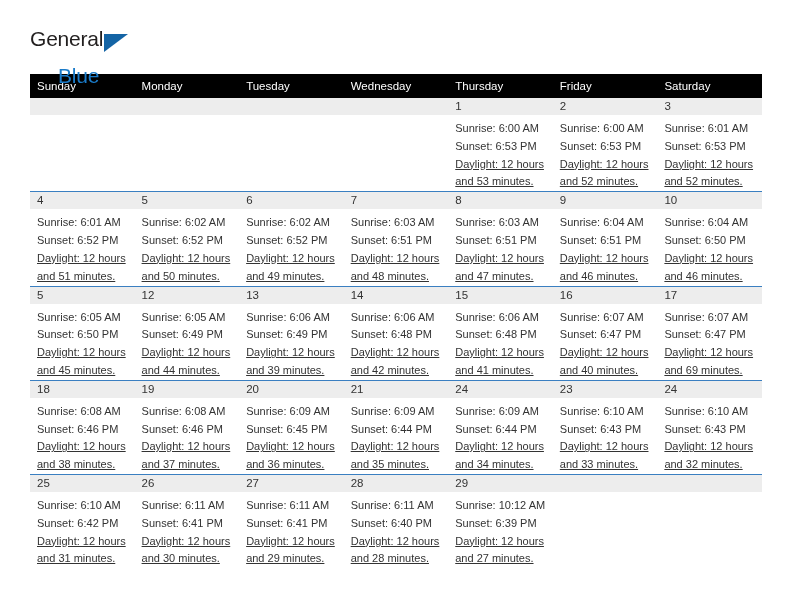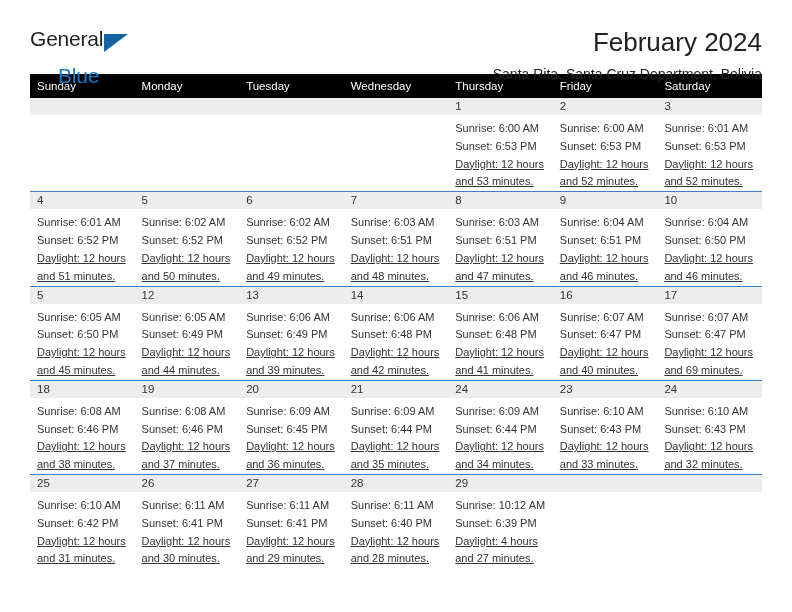--- a/index.html
+++ b/index.html
@@ -123,24 +123,20 @@
 <div class="page">
 
   <div class="masthead">
 
     <div class="logo">
       <span class="logo-general">General</span>
       <span class="logo-triangle"></span>
       <span class="logo-blue">Blue</span>
     </div>
 
-    <div class="title-block">
-      <div class="cal-title">February 2024</div>
-      <div class="cal-subtitle">Santa Rita, Santa Cruz Department, Bolivia</div>
-    </div>
 
   </div>
 
   <table class="calendar">
     <thead>
       <tr>
         <th>Sunday</th>
         <th>Monday</th>
         <th>Tuesday</th>
         <th>Wednesday</th>
@@ -393,21 +389,21 @@
               <div>Sunrise: 6:11 AM</div>
               <div>Sunset: 6:40 PM</div>
               <div class="wrap">Daylight: 12 hours and 28 minutes.</div>
             </div>
           </td>
           <td class="day-cell">
             <div class="daynum-band">29</div>
             <div class="cell-body">
               <div>Sunrise: 10:12 AM</div>
               <div>Sunset: 6:39 PM</div>
-              <div class="wrap">Daylight: 4 hours and 27 minutes.</div>
+              <div class="wrap">Daylight: 12 hours and 27 minutes.</div>
             </div>
           </td>
           <td class="day-cell cell-empty">
             <div class="daynum-band"></div>
           </td>
           <td class="day-cell cell-empty">
             <div class="daynum-band"></div>
           </td>
         </tr>
       </tbody>

